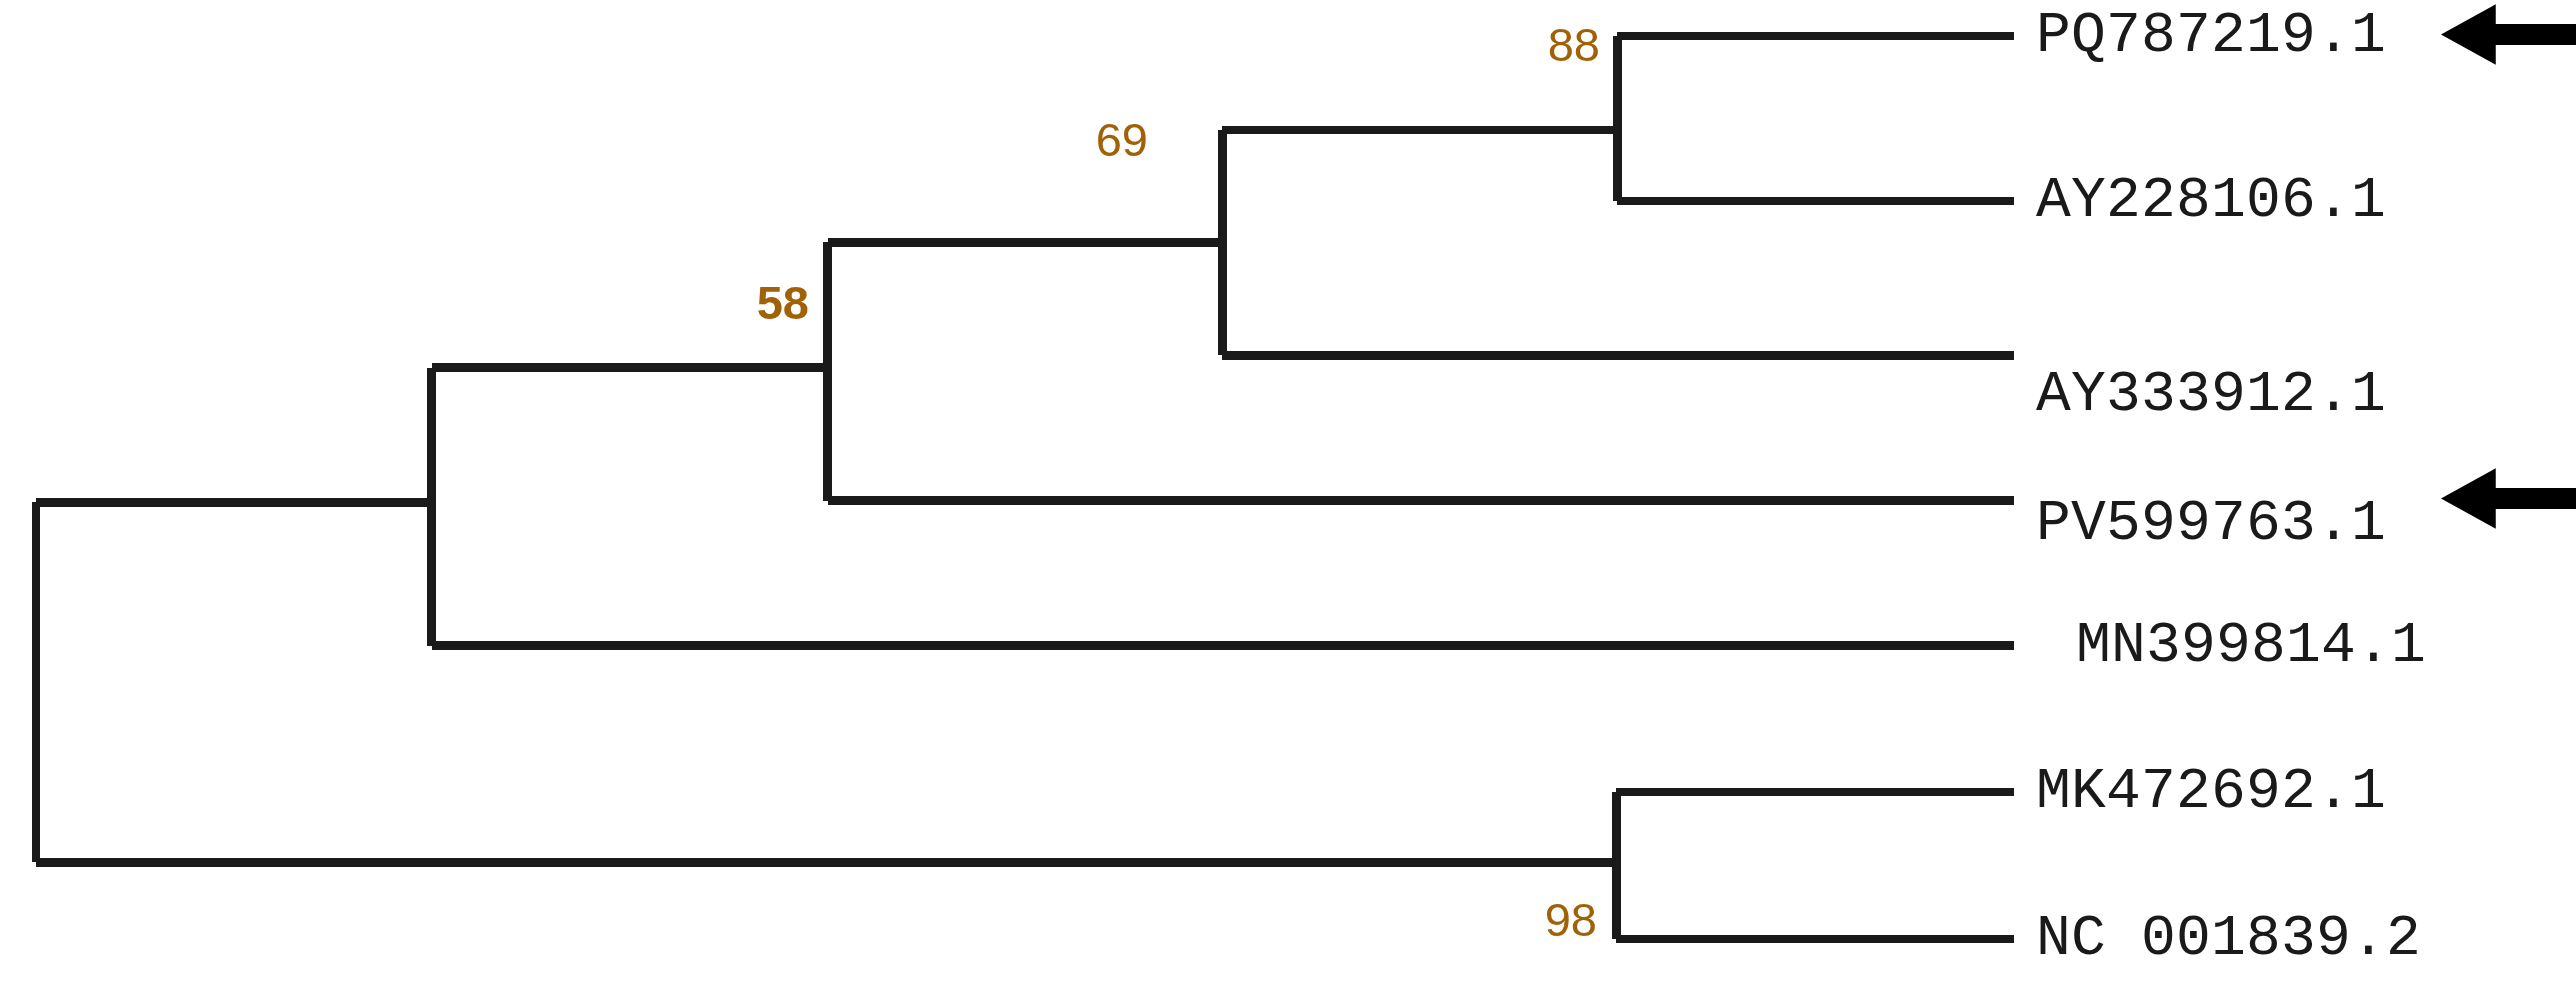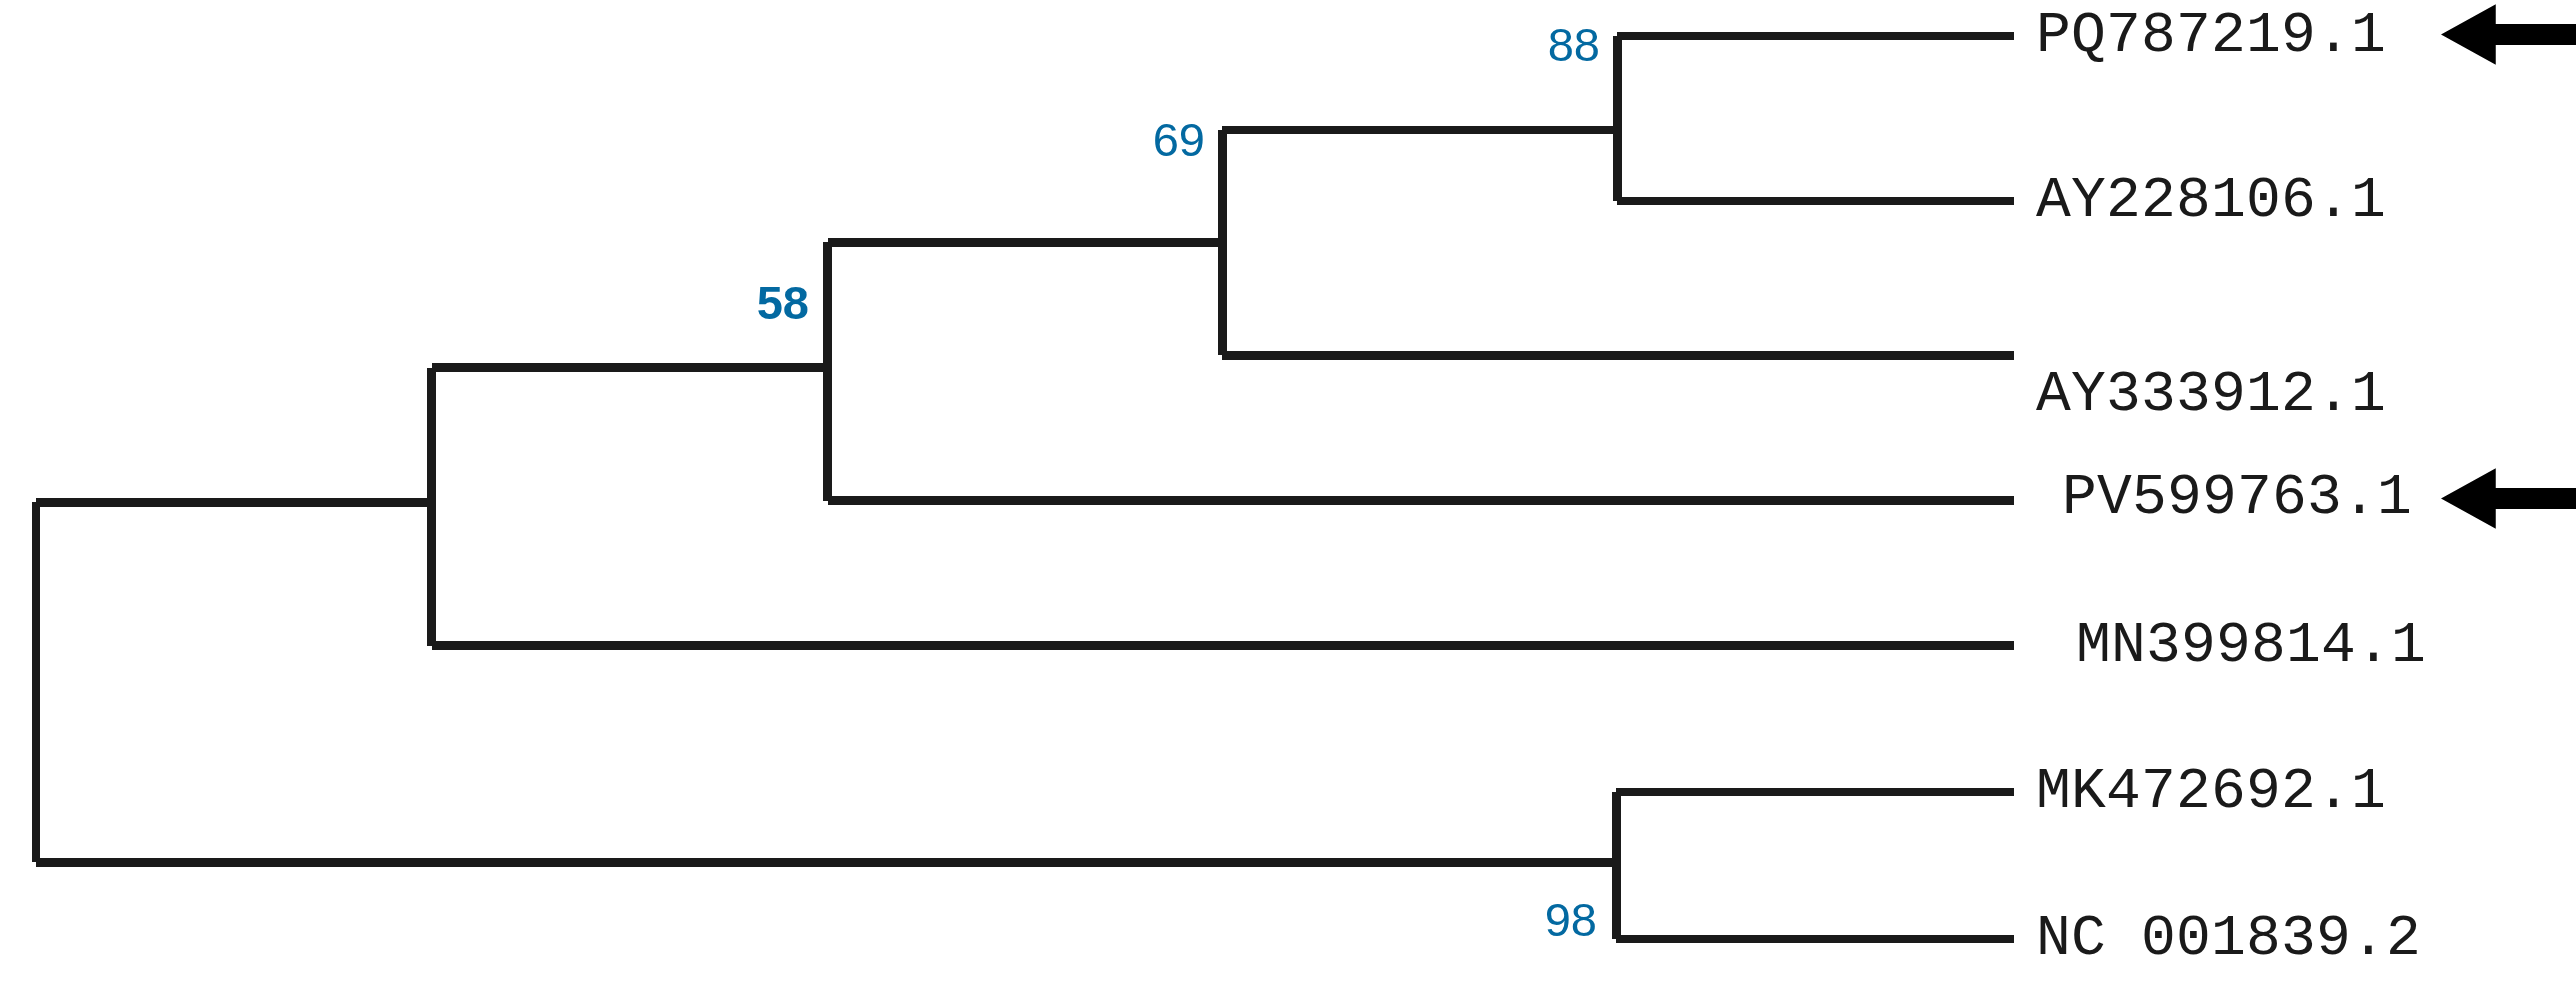--- a/index.html
+++ b/index.html
@@ -35,21 +35,21 @@
     white-space: nowrap;
     letter-spacing: 0.2px;
     line-height: 1;
     transform: translateY(-50%);
   }
   .support-label {
     position: absolute;
     font-family: "Liberation Sans", sans-serif;
     font-size: 47px;
     font-weight: 400;
-    color: #0369a1;
+    color: #a16207;
     white-space: nowrap;
     line-height: 1;
     transform: translate(-100%, -50%);
   }
   .marker-arrow {
     position: absolute;
     transform: translateY(-50%);
   }
 </style>
 </head>
@@ -98,31 +98,31 @@
       <line x1="1715" y1="996" x2="2137" y2="996"></line>
     </g>
   </svg>
 
   <div class="tip-label" style="left:2036px; top:36px;">PQ787219.1</div>
 
   <div class="tip-label" style="left:2036px; top:201px;">AY228106.1</div>
 
   <div class="tip-label" style="left:2036px; top:355px;margin-top:40px;">AY333912.1</div>
 
-  <div class="tip-label" style="left:2036px; top:498px;margin-left:26px;">PV599763.1</div>
+  <div class="tip-label" style="left:2036px; top:524px;">PV599763.1</div>
 
   <div class="tip-label" style="left:2036px; top:646px;margin-left:40px;">MN399814.1</div>
 
   <div class="tip-label" style="left:2036px; top:792px;">MK472692.1</div>
 
   <div class="tip-label" style="left:2036px; top:939px;">NC 001839.2</div>
 
   <div class="support-label" style="left:1600px; top:44px;">88</div>
 
-  <div class="support-label" style="left:1205px; top:139px;text-align:right;">69</div>
+  <div class="support-label" style="left:1148px; top:139px;text-align:right;">69</div>
 
   <div class="support-label" style="left:809px; top:302px;font-weight:bold;">58</div>
 
   <div class="support-label" style="left:1597px; top:919px;">98</div>
 
   <div class="marker-arrow" style="left:2441px; top:36px;">
     <svg width="135" height="70" viewBox="0 0 143 74" xmlns="http://www.w3.org/2000/svg">
       <path d="M0 37 L58 5 L58 26 L143 26 L143 48 L58 48 L58 69 Z" fill="#000000"></path>
     </svg>
   </div>

